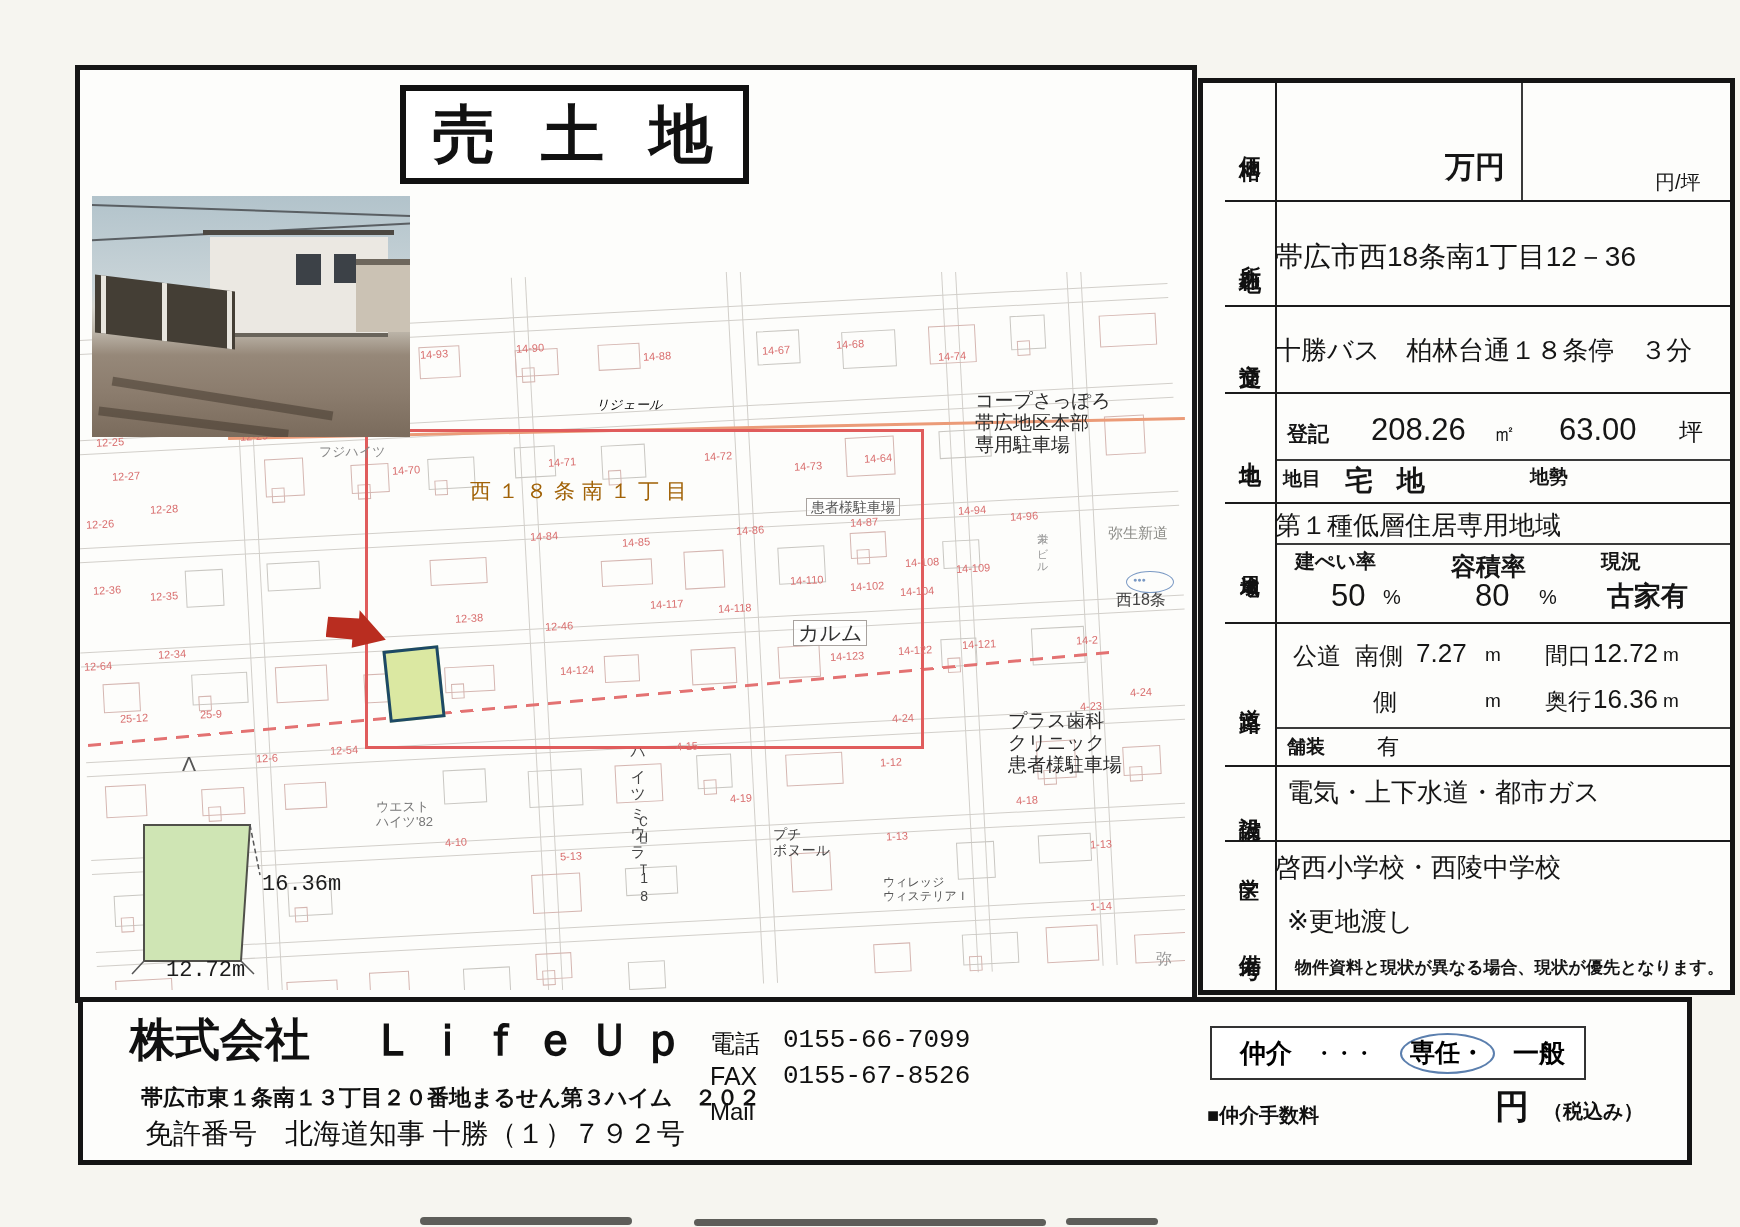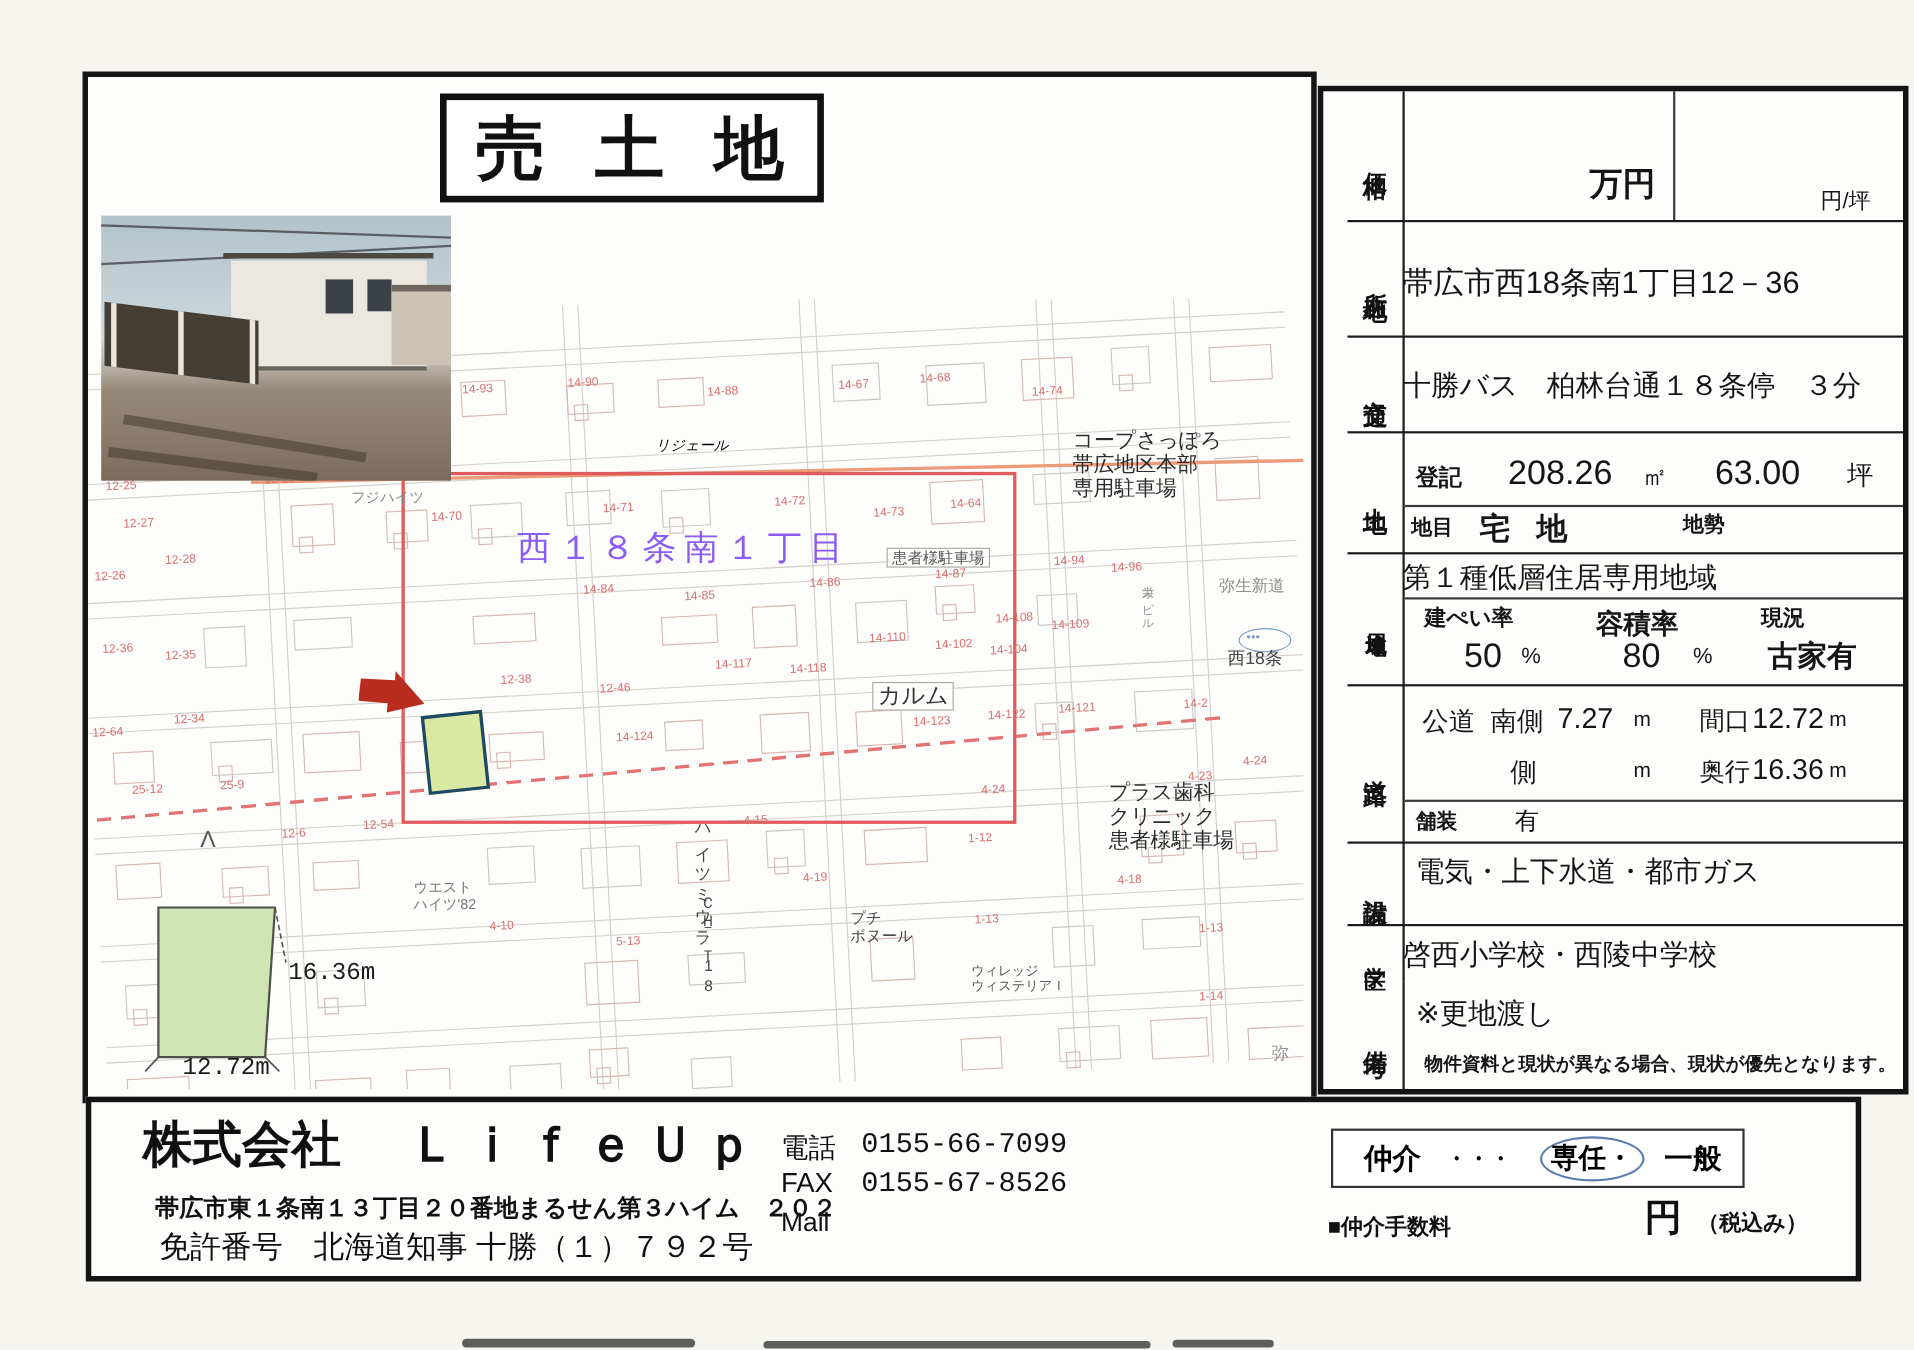--- a/index.html
+++ b/index.html
@@ -20,21 +20,21 @@
   .ph-bld{left:37%;top:17%;width:56%;height:40%;background:#ebe8e2;border-bottom:4px solid #69645b;}
   .ph-roof{left:35%;top:14%;width:60%;height:5px;background:#4c4842;}
   .ph-win{background:#3c4147;}
   .ph-carport{left:1%;top:36%;width:44%;height:24%;background:#443e35;transform:skewY(7deg);}
   .ph-pillar{background:#e8e5de;width:5px;height:100%;top:0;}
   .ph-house{right:0;top:26%;width:17%;height:28%;background:#cbc2b4;border-top:6px solid #6e675d;}
   .ph-track{background:rgba(70,58,48,.55);height:9px;width:70%;}
   
   .map-svg{left:80px;top:272px;z-index:1;}
   .red-rect{left:365px;top:429px;width:553px;height:314px;border:3px solid #e05c5c;z-index:3;}
-  .district{left:470px;top:477px;font-size:31px;color:#8b5cf6;letter-spacing:7px;z-index:4;white-space:pre;}
+  .district{left:470px;top:477px;font-size:21px;color:#a16207;letter-spacing:7px;z-index:4;white-space:pre;}
   .orange-line{left:228px;top:427px;width:957px;height:3px;background:#eb9b78;transform:rotate(-1.2deg);z-index:2;}
   .dashed-line{left:88px;top:744px;width:1028px;height:3px;z-index:2;transform:rotate(-5.2deg);transform-origin:left center;
                background:repeating-linear-gradient(90deg,#e37272 0 13px,transparent 13px 22px);}
   .green-lot{left:386px;top:648px;width:50px;height:66px;background:#dbe8a2;border:3.5px solid #1d4965;transform:rotate(-6deg);z-index:4;}
   .mlabel{position:absolute;white-space:pre-line;line-height:1.15;z-index:4;}
   .mlabel.v{writing-mode:vertical-rl;text-orientation:upright;letter-spacing:2px;}
   .mlabel.bx{border:1px solid #a8a29e;padding:0 4px;background:rgba(255,255,255,.7);}
   .lot{position:absolute;font-size:11px;color:#d97070;z-index:3;white-space:nowrap;transform:rotate(-3deg);}
   .busstop{left:1126px;top:571px;width:46px;height:20px;border:1.5px solid #7a99c4;border-radius:50%;z-index:3;}
   .diagram-svg{left:130px;top:815px;z-index:4;}

